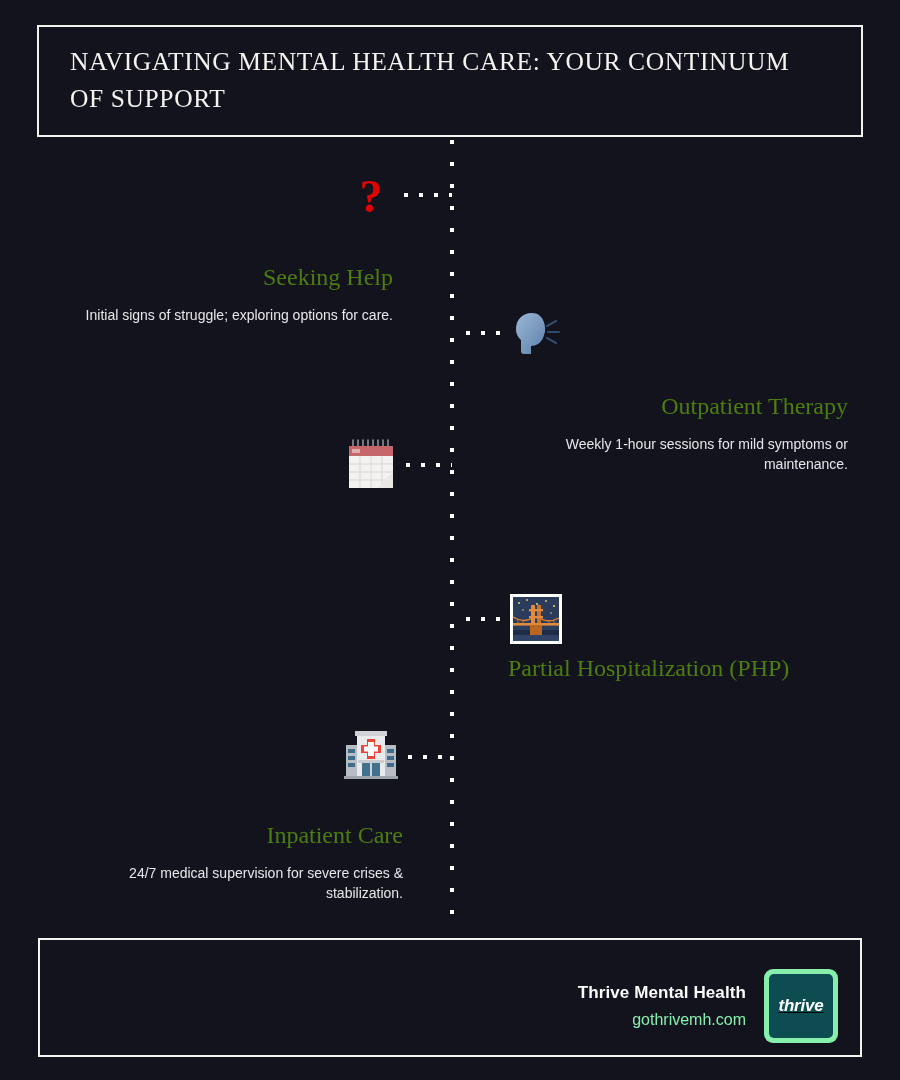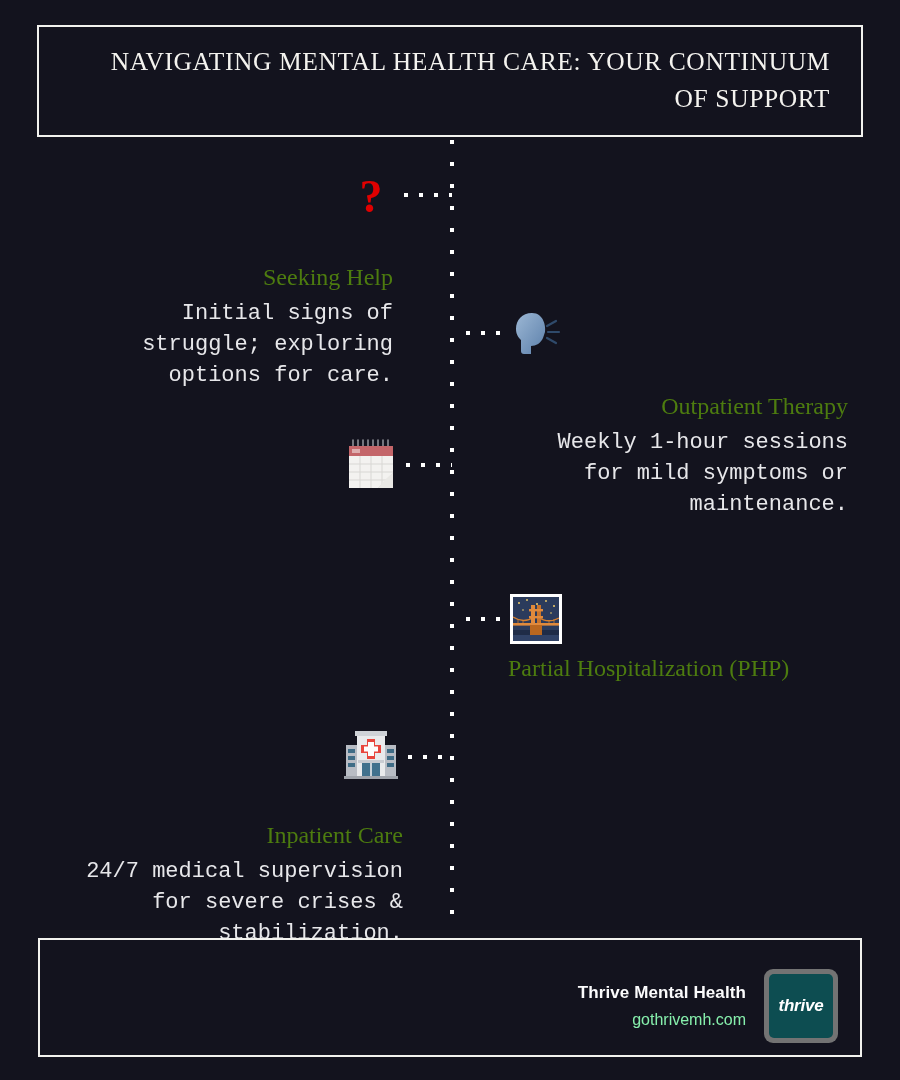--- a/index.html
+++ b/index.html
@@ -25,21 +25,21 @@
     border:2px solid #f2f2ee;
     display:flex;
     align-items:center;
     justify-content:center;
   }
   .title-text {
     font-family:"Liberation Serif", serif;
     font-size:25.5px;
     letter-spacing:0.6px;
     color:#f4f3ef;
-    text-align:right;
+    text-align:left;
     line-height:1.45;
     text-transform:uppercase;
     width:760px;
   }
 
   
   .spine {
     position:absolute;
     left:450px;
     top:140px;
@@ -68,25 +68,25 @@
   .stage-right { text-align:left;  }
 
   .stage-title {
     font-family:"Liberation Serif", serif;
     font-size:24px;
     color:#4d7c0f;
     line-height:1.25;
     white-space:nowrap;
   }
   .stage-desc {
-    font-family:Liberation Mono, monospace;
-    font-size:22px;
+    font-family:Liberation Sans, sans-serif;
+    font-size:14px;
     color:#e7e7ea;
     line-height:1.42;
-    margin-top:6px;
+    margin-top:14px;
   }
 
   
   .icon-wrap {
     position:absolute;
     display:flex;
     align-items:center;
     justify-content:center;
     line-height:1;
   }
@@ -142,22 +142,23 @@
   }
   .brand-url {
     font-family:"Liberation Sans", sans-serif;
     font-size:16px;
     color:#86efac;
     margin-top:8px;
   }
   .logo-box {
     width:74px; height:74px;
     border-radius:9px;
-    background:#737373;
+    background:#86efac;
     padding:5px;
+    text-decoration:underline;
   }
   .logo-inner {
     width:100%; height:100%;
     background:#0d4d51;
     border-radius:5px;
     display:flex;
     align-items:center;
     justify-content:center;
   }
   .logo-word {

